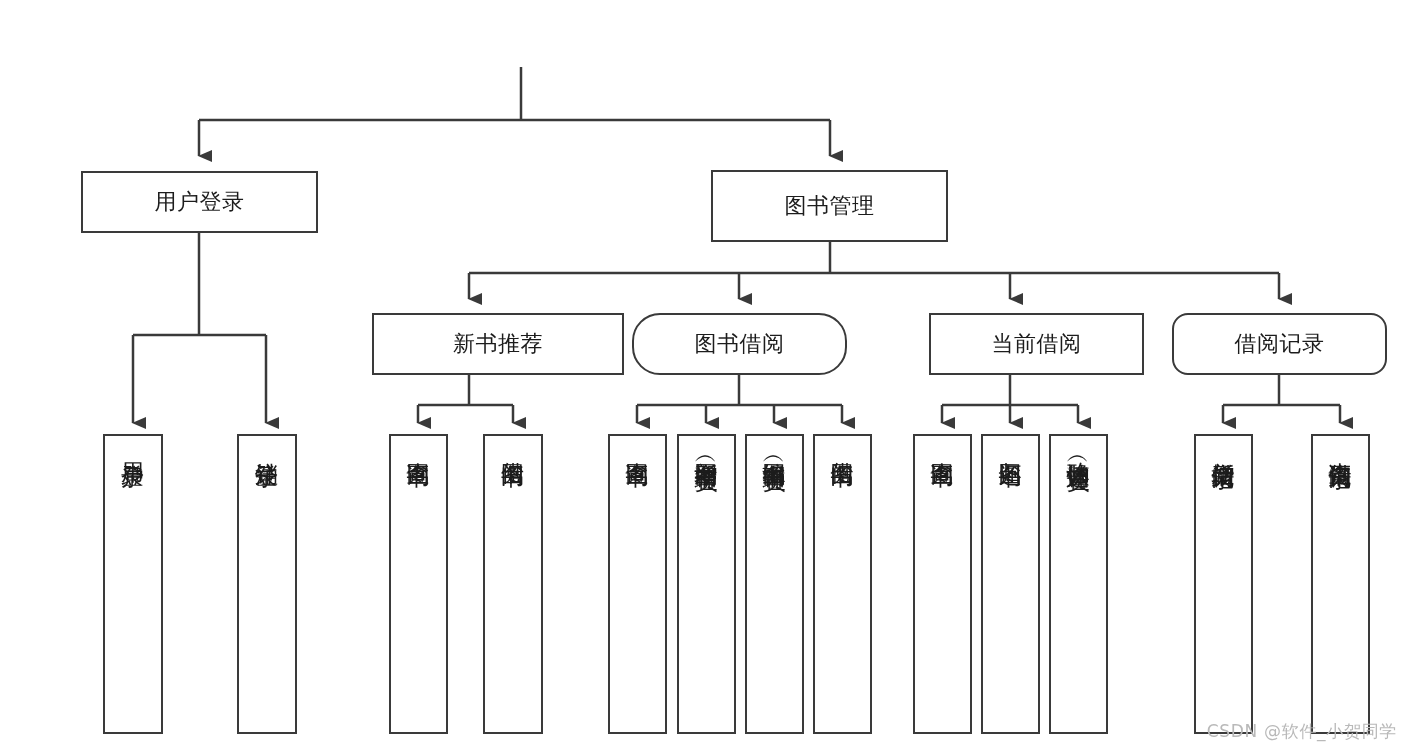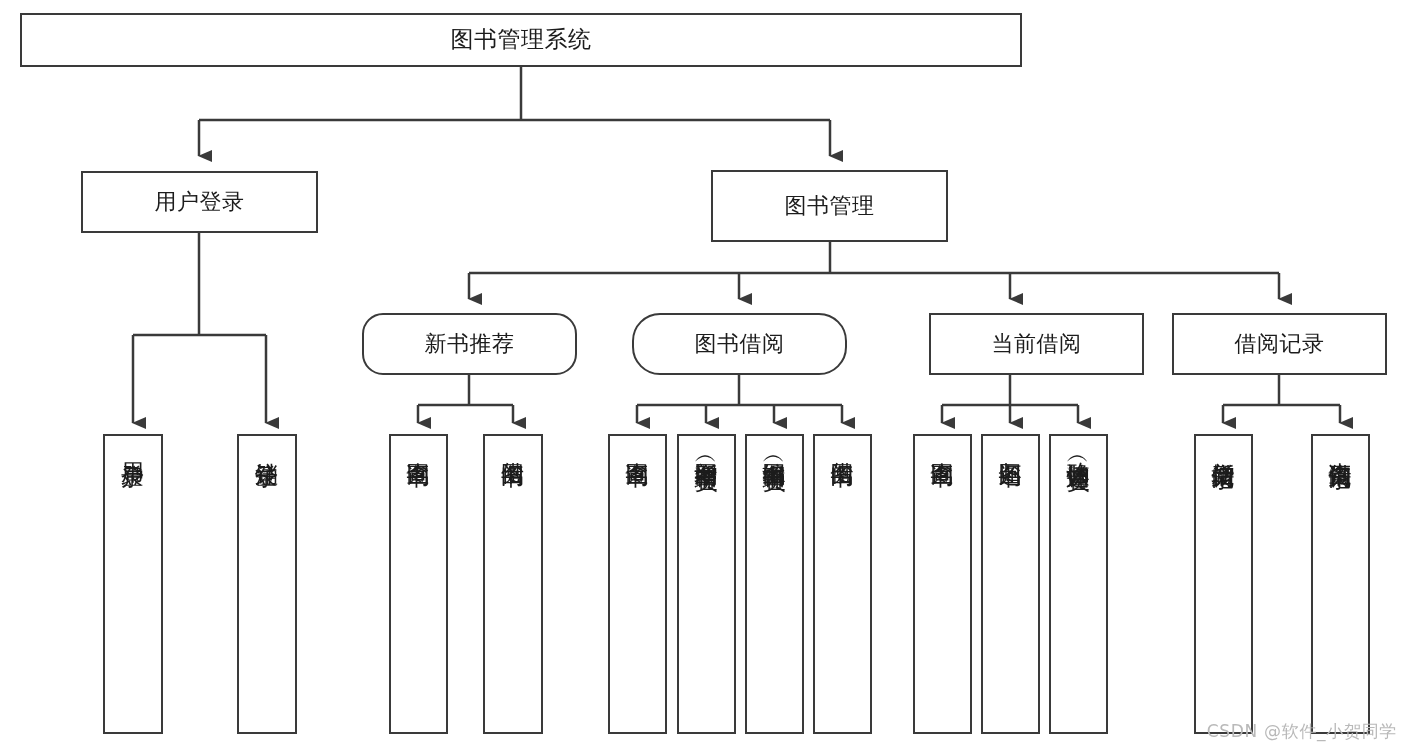--- a/index.html
+++ b/index.html
@@ -127,45 +127,42 @@
       <path d="M 1010 405 L 1010 423" marker-end="url(#arw)"></path>
       <path d="M 1078 405 L 1078 423" marker-end="url(#arw)"></path>
 
       <path d="M 1279 375 L 1279 405"></path>
       <path d="M 1223 405 L 1340 405"></path>
       <path d="M 1223 405 L 1223 423" marker-end="url(#arw)"></path>
       <path d="M 1340 405 L 1340 423" marker-end="url(#arw)"></path>
     </g>
   </svg>
 
-  <div class="node horiz root" style="left:20px; top:13px; width:1002px; height:54px;">
-    <span class="label">图书管理系统</span>
-  </div>
 
   <div class="node horiz" style="left:81px; top:171px; width:237px; height:62px;">
     <span class="label">用户登录</span>
   </div>
 
   <div class="node horiz" style="left:711px; top:170px; width:237px; height:72px;">
     <span class="label">图书管理</span>
   </div>
 
-  <div class="node horiz" style="left:362px; top:313px; width:215px; height:62px;border-radius:21px;">
+  <div class="node horiz" style="left:372px; top:313px; width:252px; height:62px;">
     <span class="label">新书推荐</span>
   </div>
 
   <div class="node horiz" style="left:632px; top:313px; width:215px; height:62px;border-radius:28px;">
     <span class="label">图书借阅</span>
   </div>
 
   <div class="node horiz" style="left:903px; top:313px; width:215px; height:62px;margin-left:26px;">
     <span class="label">当前借阅</span>
   </div>
 
-  <div class="node horiz" style="left:1172px; top:313px; width:215px; height:62px;">
+  <div class="node horiz" style="left:1172px; top:313px; width:215px; height:62px;border-radius:16px;">
     <span class="label">借阅记录</span>
   </div>
 
   <div class="node vert" style="left:103px; top:434px; width:60px; height:300px;">
     <span class="label">用户登录</span>
   </div>
 
   <div class="node vert" style="left:237px; top:434px; width:60px; height:300px;">
     <span class="label">注销登录</span>
   </div>

